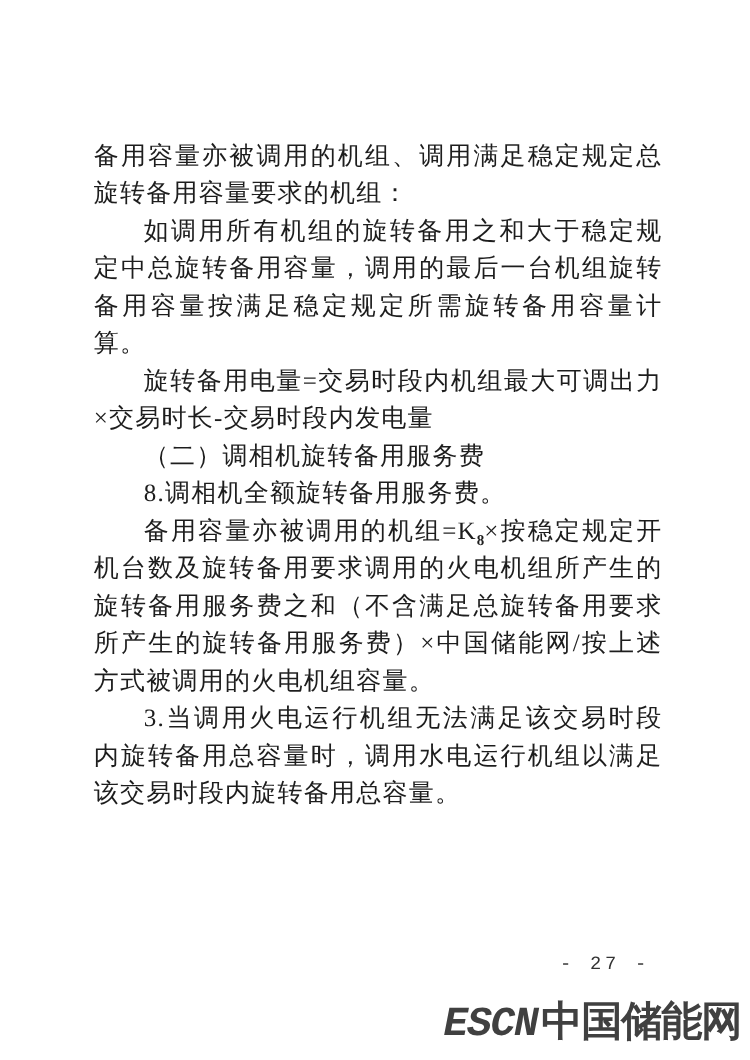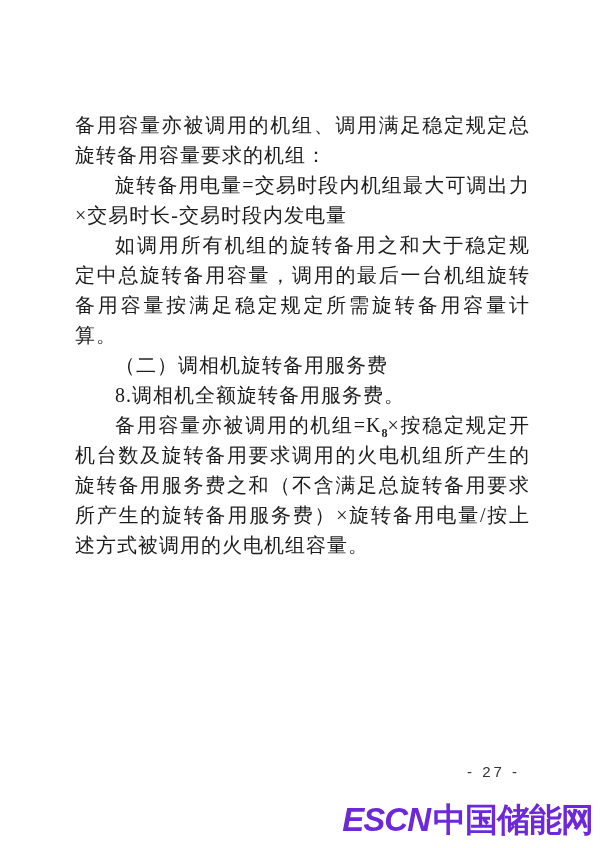--- a/index.html
+++ b/index.html
@@ -43,28 +43,28 @@
     font-size: 12px;
     line-height: 0;
   }
   .page-number {
     position: absolute;
     top: 763px;
     right: 80px;
     font-size: 15px;
     letter-spacing: 3px;
     color: #333333;
-    font-family: Liberation Sans, sans-serif;
+    font-family: Liberation Mono, monospace;
   }
   .logo {
     position: absolute;
     right: 7px;
     bottom: 12px;
-    color: #6d28d9;
-    font-family: Liberation Sans, sans-serif;
+    color: #404040;
+    font-family: Liberation Mono, monospace;
     font-weight: bold;
     font-size: 33px;
     line-height: 1;
     white-space: nowrap;
   }
   .logo .latin {
     font-style: italic;
     letter-spacing: -1px;
     margin-right: 3px;
   }
@@ -73,34 +73,35 @@
   }
 </style>
 </head>
 <body>
 
 <div class="page">
 
   <div class="content">
     <p class="no-indent">备用容量亦被调用的机组、调用满足稳定规定总旋转备用容量要求的机组：</p>
 
+    <p>如调用所有机组的旋转备用之和大于稳定规定中总旋转备用容量，调用的最后一台机组旋转备用容量按满足稳定规定所需旋转备用容量计算。</p>
+
     <p>旋转备用电量=交易时段内机组最大可调出力×交易时长-交易时段内发电量</p>
-
-    <p>如调用所有机组的旋转备用之和大于稳定规定中总旋转备用容量，调用的最后一台机组旋转备用容量按满足稳定规定所需旋转备用容量计算。</p>
 
     <p>（二）调相机旋转备用服务费</p>
 
 
 
     <p>8.调相机全额旋转备用服务费。</p>
 
     <p>
-      <span>备用容量亦被调用的机组=K</span><span class="k-var"><sub>8</sub></span><span>×按稳定规定开机台数及旋转备用要求调用的火电机组所产生的旋转备用服务费之和（不含满足总旋转备用要求所产生的旋转备用服务费）×旋转备用电量/按上述方式被调用的火电机组容量。</span>
+      <span>备用容量亦被调用的机组=K</span><span class="k-var"><sub>8</sub></span><span>×按稳定规定开机台数及旋转备用要求调用的火电机组所产生的旋转备用服务费之和（不含满足总旋转备用要求所产生的旋转备用服务费）×中国储能网/按上述方式被调用的火电机组容量。</span>
     </p>
 
+    <p>3.当调用火电运行机组无法满足该交易时段内旋转备用总容量时，调用水电运行机组以满足该交易时段内旋转备用总容量。</p>
   </div>
 
   <div class="page-number">- 27 -</div>
 
   <div class="logo">
     <span class="latin">ESCN</span><span class="chinese">中国储能网</span>
   </div>
 
 </div>
 

